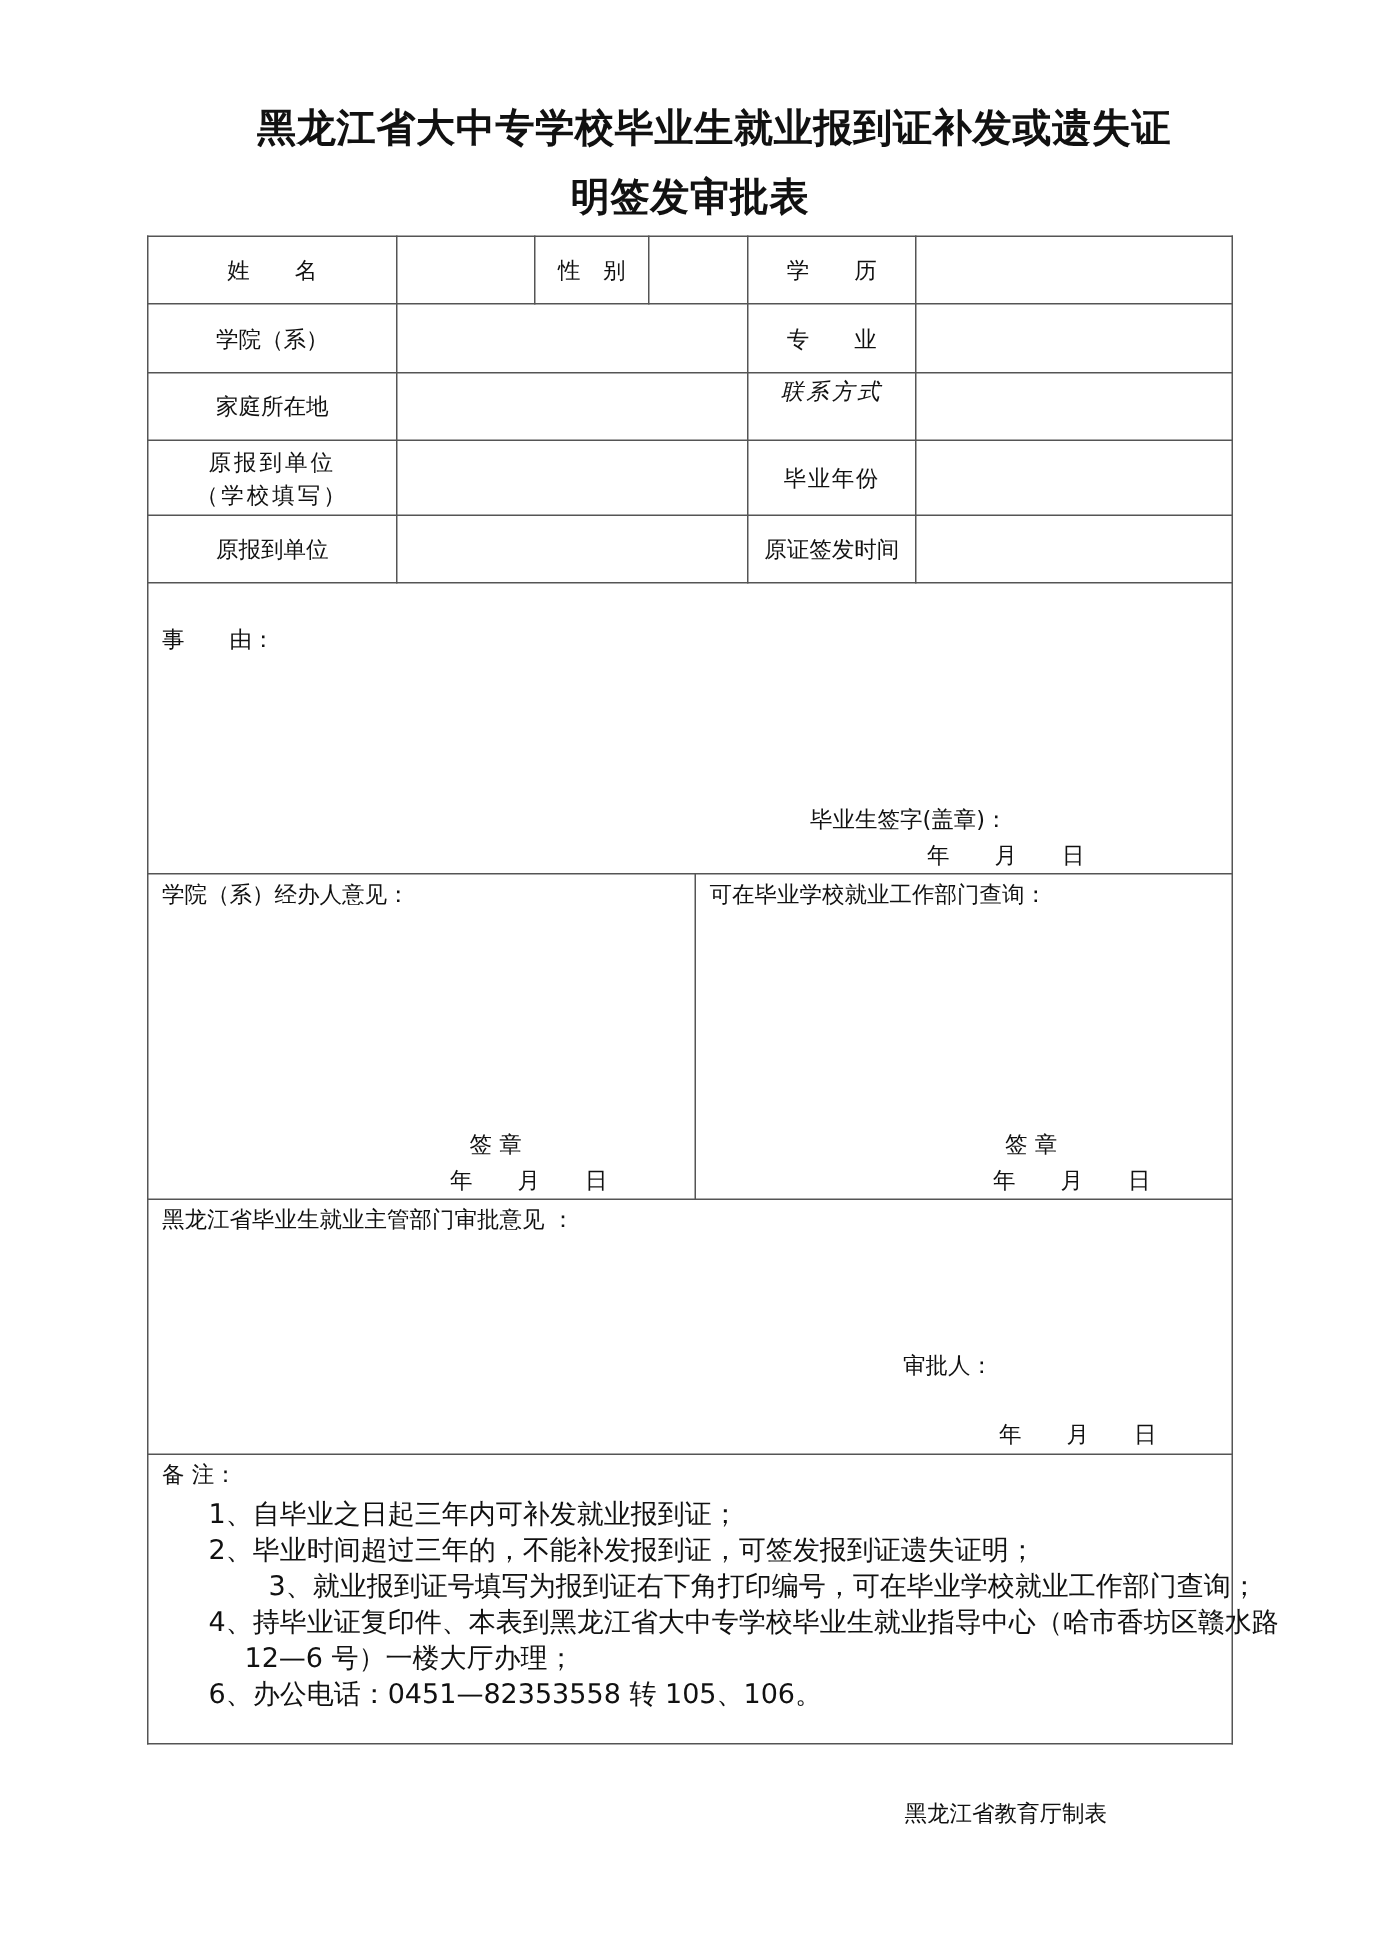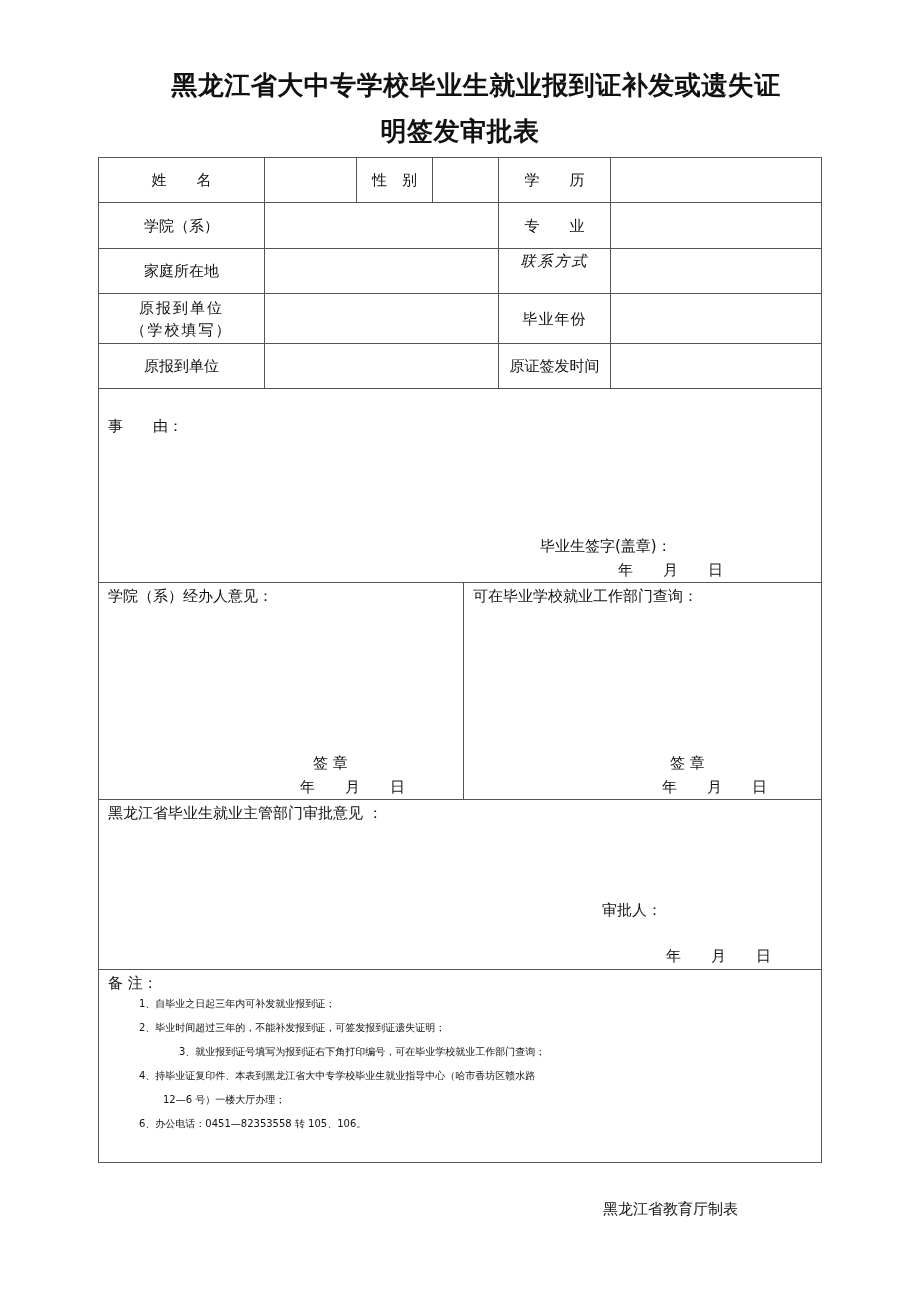--- a/index.html
+++ b/index.html
@@ -4,21 +4,21 @@
 <style>
   html, body { margin:0; padding:0; background:#fff; }
   body { width:920px; height:1302px; position:relative; font-family:"DejaVu Sans", sans-serif; color:#111; }
   .title { position:absolute; left:0; width:920px; text-align:center; font-weight:bold; font-size:26px; letter-spacing:0.5px; }
   .t1 { top:68px;padding-left:16px; }
   .t2 { top:114px; }
   .line { position:absolute; background:#555; }
   .lbl { position:absolute; font-size:15px; white-space:nowrap; }
   .cell { position:absolute; display:flex; align-items:center; justify-content:center; font-size:15px; line-height:22px; }
   .input-cell { position:absolute; }
-  .notes-line { position:absolute; font-size:10px; white-space:nowrap; left:139px; }
+  .notes-line { position:absolute; font-size:18px; white-space:nowrap; left:139px; }
   .footer { position:absolute; left:603px; top:1200px; font-size:15px; }
 </style>
 </head>
 <body>
 
 <div class="title t1">黑龙江省大中专学校毕业生就业报到证补发或遗失证</div>
 <div class="title t2">明签发审批表</div>
 
 <div>
 

